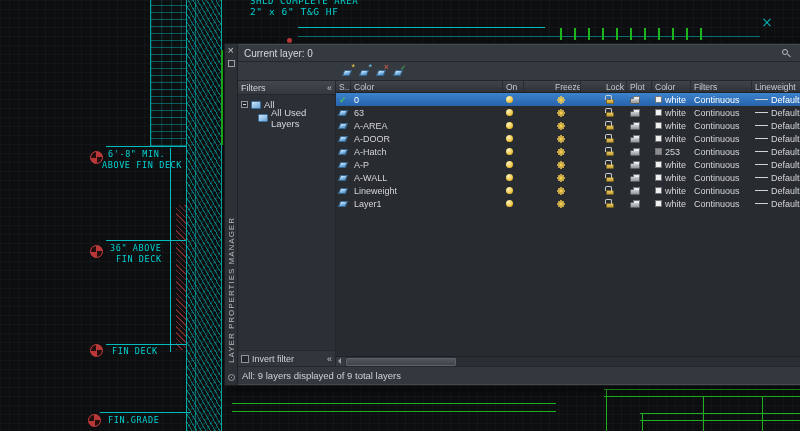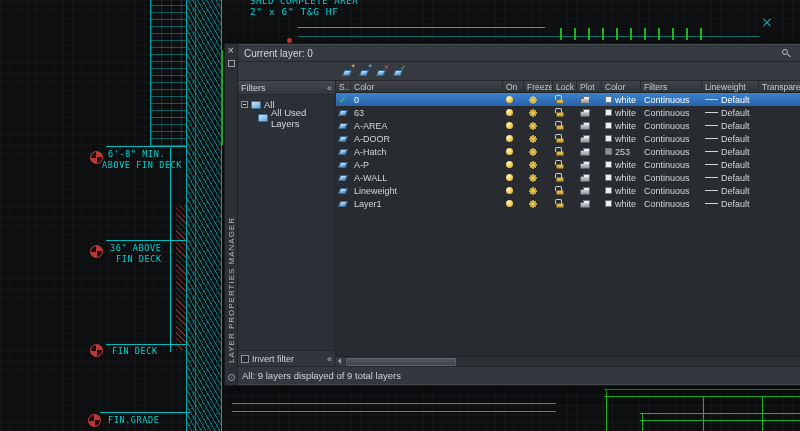--- a/index.html
+++ b/index.html
@@ -101,21 +101,21 @@
   .invert{height:16px;background:#31363c;border-top:1px solid #24282c;display:flex;align-items:center;
     gap:3px;padding:0 3px;font-size:9px;color:#cfd2d5;flex:none;}
   .cbox{width:8px;height:8px;border:1px solid #8e9398;background:#23272b;flex:none;}
   .ilabel{flex:1;}
   .tablewrap{flex:1;display:flex;flex-direction:column;min-width:0;background:#282b30;}
   .thead{height:12px;display:flex;background:linear-gradient(#3f444b,#2f3338);
     border-bottom:1px solid #1f2327;font-size:8.5px;color:#c9cccf;flex:none;}
   .hc{border-right:1px solid #272b2f;display:flex;align-items:center;padding-left:3px;
     overflow:hidden;white-space:nowrap;}
   .c-status{width:15px;flex:none;} .c-name{width:152px;flex:none;} .c-on{width:21px;flex:none;}
-  .c-freeze{width:29px;flex:none;} .c-lock{width:24px;flex:none;} .c-plot{width:25px;flex:none;}
+  .c-freeze{width:29px;flex:none;margin-left:28px;} .c-lock{width:24px;flex:none;margin-left:22px;} .c-plot{width:25px;flex:none;}
   .c-color{width:39px;flex:none;} .c-linetype{width:61px;flex:none;} .c-lineweight{width:57px;flex:none;}
   .c-transp{flex:1;}
   .tbody{flex:1;overflow:hidden;}
   .trow{display:flex;height:13px;align-items:center;font-size:9px;color:#d4d6d9;}
   .trow .cell{display:flex;align-items:center;padding-left:3px;overflow:hidden;white-space:nowrap;height:100%;}
   .trow.selected{background:linear-gradient(#3c82cd,#2763ab);color:#fff;}
   .sheet{width:8px;height:6px;background:linear-gradient(160deg,#e2f1fb,#7db6e6 55%,#4c8cc7);
     border:1px solid #38688f;transform:skewX(-22deg);display:inline-block;}
   .check{display:none;font-weight:bold;}
   .check::before{content:"\2713";color:#49c355;font-size:9px;}

